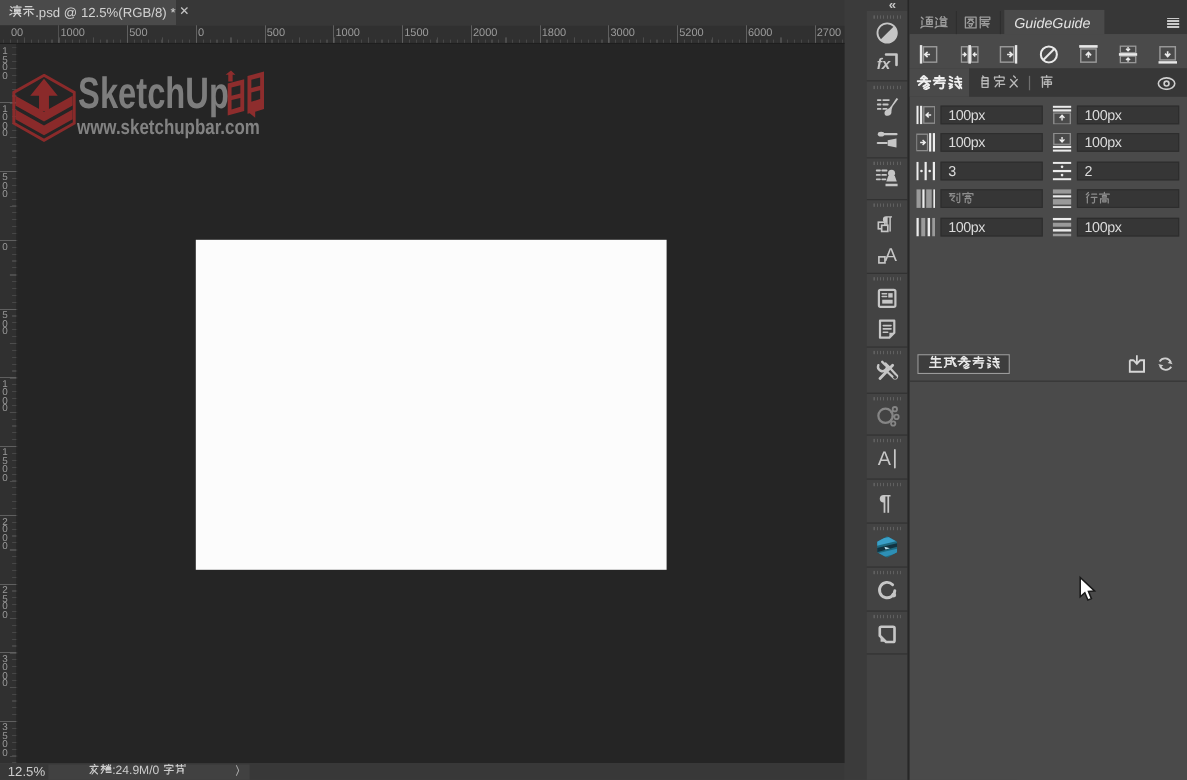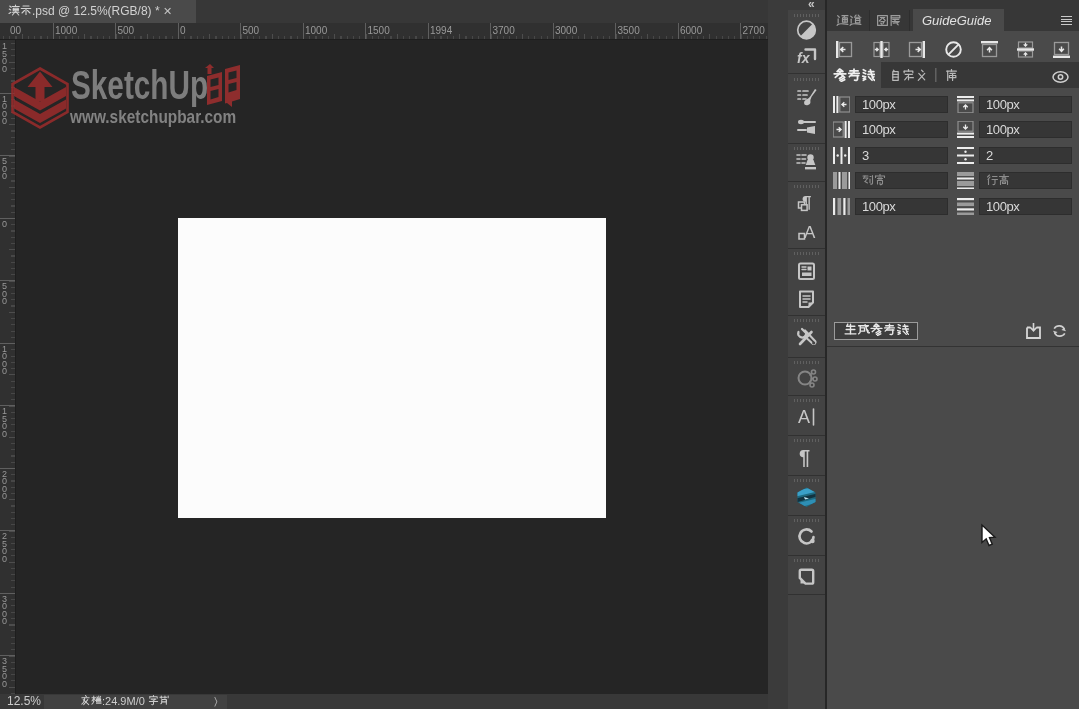--- a/index.html
+++ b/index.html
@@ -213,43 +213,43 @@
         <path d="M26 4 V14" fill="none" stroke="currentColor" stroke-linecap="round" stroke-linejoin="round"></path>
         <path d="M4 10 H34" fill="none" stroke="currentColor" stroke-linecap="round" stroke-linejoin="round"></path>
         <path d="M40 4 V12" fill="none" stroke="currentColor" stroke-linecap="round" stroke-linejoin="round"></path>
         <path d="M12 20 H32 V30 H12 V20" fill="none" stroke="currentColor" stroke-linecap="round" stroke-linejoin="round"></path>
         <path d="M12 30 Q12 36 8 38" fill="none" stroke="currentColor" stroke-linecap="round" stroke-linejoin="round"></path>
         <path d="M32 22 V40" fill="none" stroke="currentColor" stroke-linecap="round" stroke-linejoin="round"></path>
       </symbol>
     </defs>
   </svg>
 <div class="abs" style="left:0;top:0;width:768px;height:23px;background:#373737"></div>
-<div class="abs" style="left:0;top:0;width:196px;height:23px;background:#4a4a4a;color:#d2d2d2;font-size:12px;line-height:22px;"><span style="margin-left:8px"><svg class="cj" style="width:12px;height:12px;vertical-align:-1px;stroke-width:4.4;">
+<div class="abs" style="left:0;top:0;width:160px;height:23px;background:#4a4a4a;color:#d2d2d2;font-size:12px;line-height:22px;"><span style="margin-left:8px"><svg class="cj" style="width:12px;height:12px;vertical-align:-1px;stroke-width:4.4;">
         <use href="#g-yan"></use>
       </svg><svg class="cj" style="width:12px;height:12px;vertical-align:-1px;stroke-width:4.4;">
         <use href="#g-shi"></use>
       </svg>.psd @ 12.5%(RGB/8) *</span><span style="position:absolute;left:163px;top:0;color:#c4c4c4;font-size:11px;">✕</span></div>
 <div class="abs" style="left:0;top:23px;width:768px;height:17px;background:#303030;
  background-image:
   repeating-linear-gradient(to right, #5f5f5f 0 1px, transparent 1px 62.5px),
   repeating-linear-gradient(to right, #4d4d4d 0 1px, transparent 1px 31.25px),
   repeating-linear-gradient(to right, #474747 0 1px, transparent 1px 6.25px);
  background-size:768px 17px,768px 6px,768px 4px;
  background-position:53px 0, 21.75px 11px, 3px 13px;
  background-repeat:no-repeat;border-bottom:1px solid #1e1e1e;"></div>
 <div class="abs" style="left:55.0px;top:25px;font-size:10px;color:#999999;">1000</div>
 <div class="abs" style="left:117.5px;top:25px;font-size:10px;color:#999999;">500</div>
 <div class="abs" style="left:180.0px;top:25px;font-size:10px;color:#999999;">0</div>
 <div class="abs" style="left:242.5px;top:25px;font-size:10px;color:#999999;">500</div>
 <div class="abs" style="left:305.0px;top:25px;font-size:10px;color:#999999;">1000</div>
 <div class="abs" style="left:367.5px;top:25px;font-size:10px;color:#999999;">1500</div>
-<div class="abs" style="left:430.0px;top:25px;font-size:10px;color:#999999;">1994</div>
-<div class="abs" style="left:492.5px;top:25px;font-size:10px;color:#999999;">3700</div>
+<div class="abs" style="left:430.0px;top:25px;font-size:10px;color:#999999;">2000</div>
+<div class="abs" style="left:492.5px;top:25px;font-size:10px;color:#999999;">1800</div>
 <div class="abs" style="left:555.0px;top:25px;font-size:10px;color:#999999;text-align:center;">3000</div>
-<div class="abs" style="left:617.5px;top:25px;font-size:10px;color:#999999;">3500</div>
+<div class="abs" style="left:617.5px;top:25px;font-size:10px;color:#999999;">5200</div>
 <div class="abs" style="left:680.0px;top:25px;font-size:10px;color:#999999;">6000</div>
 <div class="abs" style="left:742.5px;top:25px;font-size:10px;color:#999999;">2700</div>
 <div class="abs" style="left:10px;top:25px;font-size:10px;color:#999999;">00</div>
 <div class="abs" style="left:0;top:40px;width:16px;height:654px;background:#303030;
  background-image:
   repeating-linear-gradient(to bottom, #5f5f5f 0 1px, transparent 1px 62.5px),
   repeating-linear-gradient(to bottom, #4d4d4d 0 1px, transparent 1px 31.25px),
   repeating-linear-gradient(to bottom, #474747 0 1px, transparent 1px 6.25px);
  background-size:16px 654px,7px 654px,5px 654px;
  background-position:0px -9.5px, 9px 21.75px, 11px 3px;

